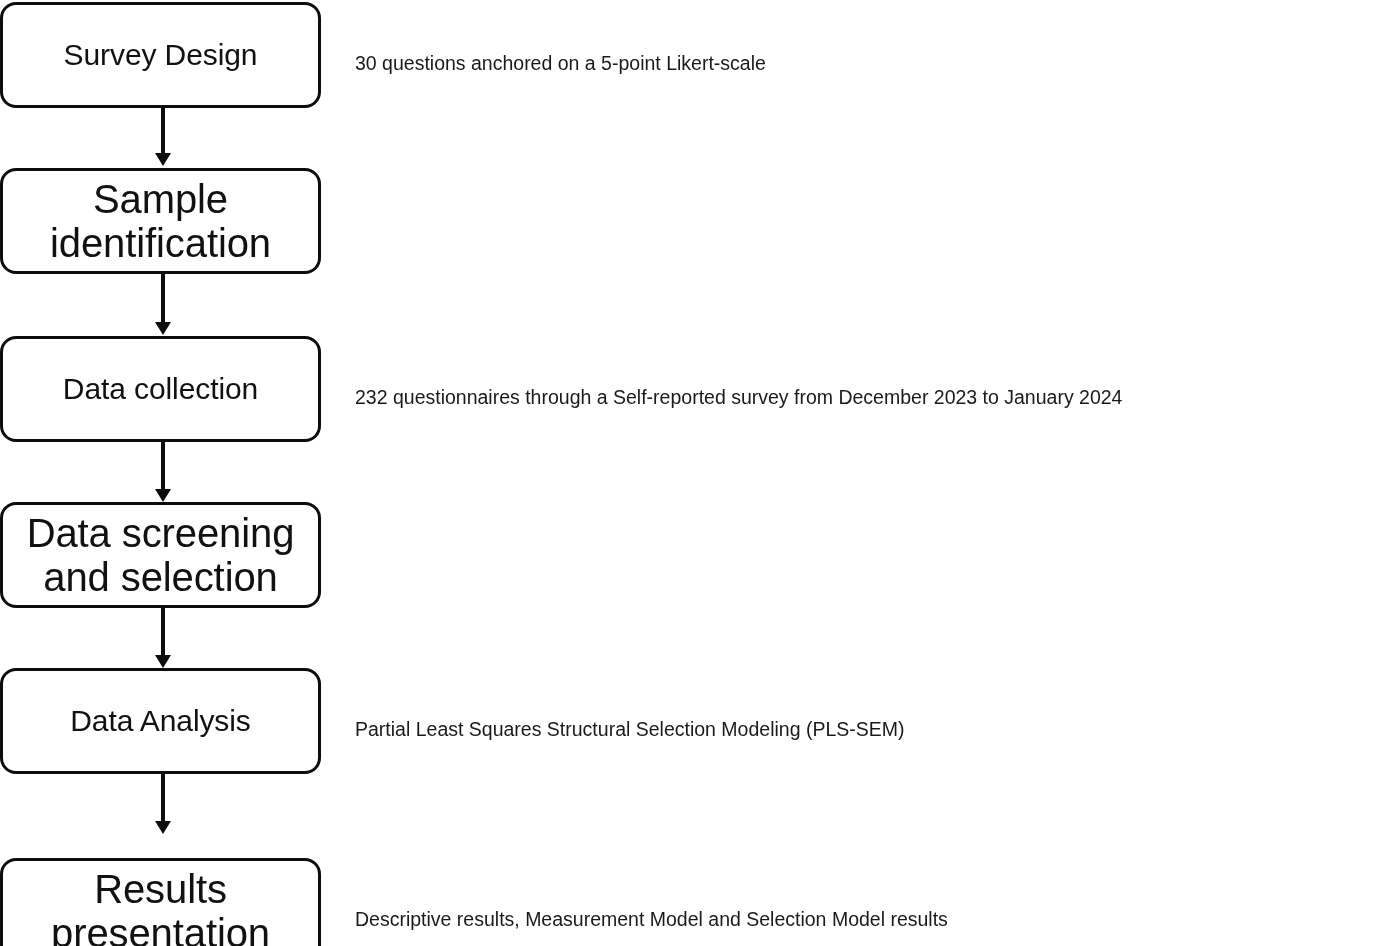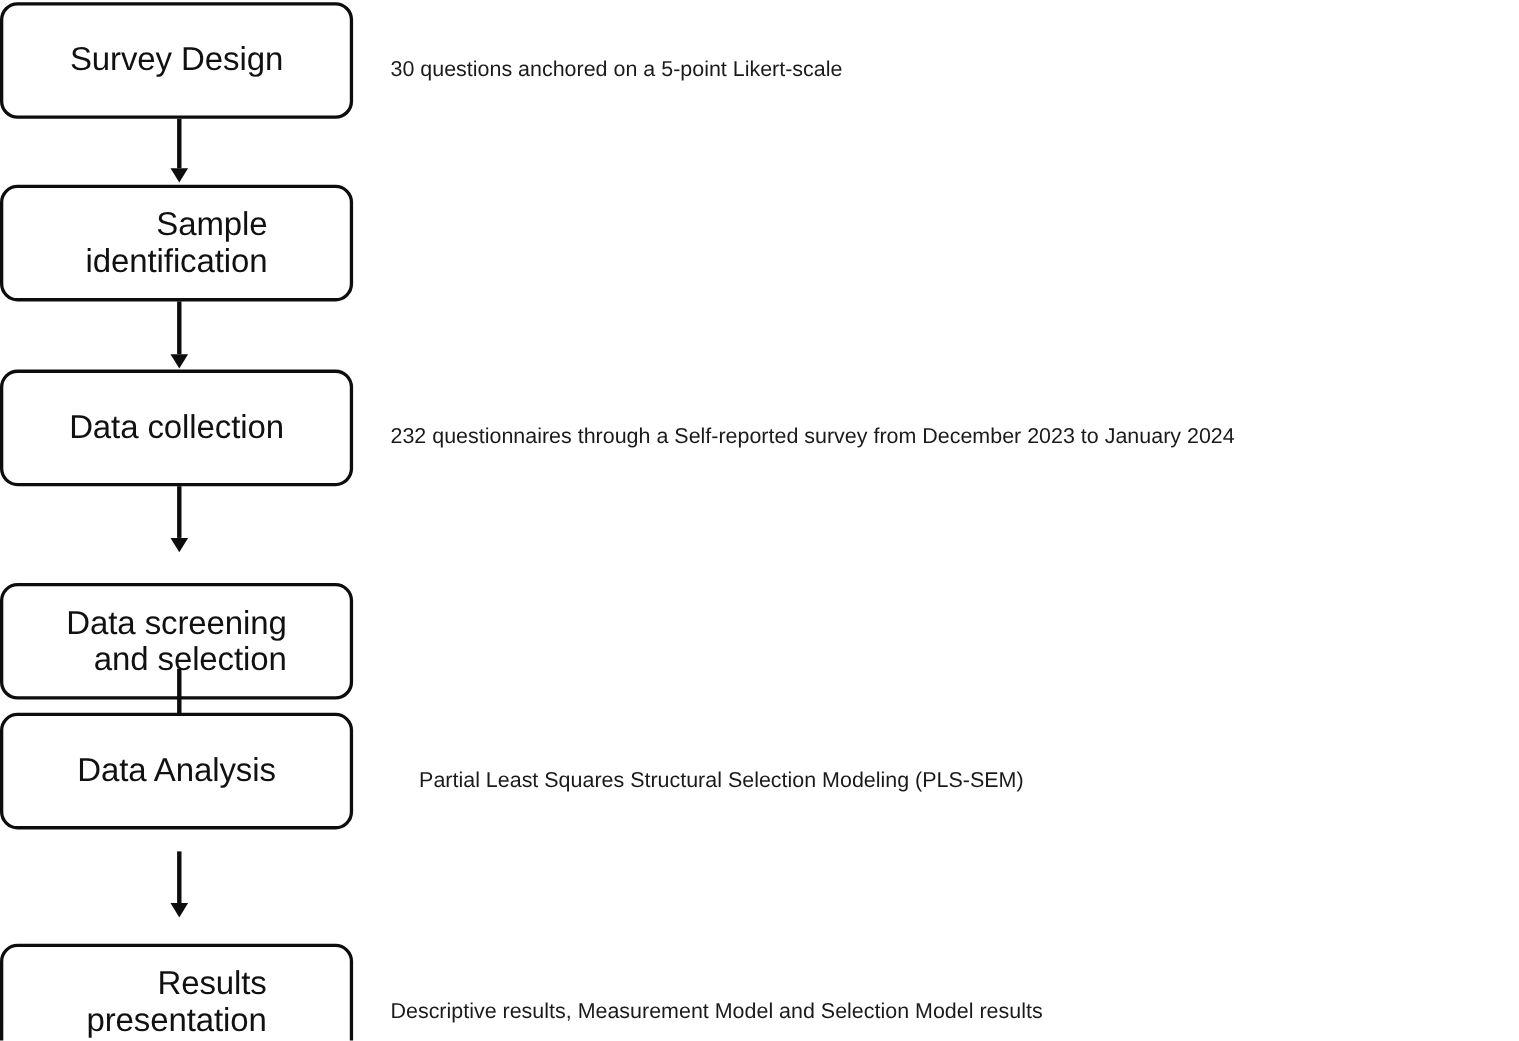--- a/index.html
+++ b/index.html
@@ -36,35 +36,35 @@
     box-sizing: border-box;
     width: 321px;
     min-width: 321px;
     height: 106px;
     border: 3.5px solid #0d0d0d;
     border-radius: 16px;
     background: #ffffff;
     display: flex;
     align-items: center;
     justify-content: center;
-    text-align: right;
+    text-align: center;
     flex: 0 0 auto;
   }
 
   .node-label {
     font-size: 30px;
     line-height: 1.08;
     letter-spacing: -0.1px;
     color: #111111;
     padding: 0 8px;
     white-space: pre-line;
   }
 
   .node-label.two-line {
-    font-size: 30px;
+    font-size: 40px;
     line-height: 1.1;
   }
 
   
   .annotation {
     margin-left: 34px;
     font-size: 19.5px;
     line-height: 1.25;
     color: #1a1a1a;
     white-space: nowrap;
@@ -129,33 +129,33 @@
       <span class="node-label">Data collection</span>
     </div>
     <span class="annotation">232 questionnaires through a Self-reported survey from December 2023 to January 2024</span>
   </div>
 
   <div class="connector" style="top:442px; height:60px;">
     <div class="stem" style="height:47px;"></div>
     <div class="head" style="top:47px;"></div>
   </div>
 
-  <div class="flow-row" style="top:530px;">
+  <div class="flow-row" style="top:502px;">
     <div class="node-box">
       <span class="node-label two-line">Data screening
 and selection</span>
     </div>
   </div>
 
   <div class="connector" style="top:608px; height:60px;">
     <div class="stem" style="height:47px;"></div>
     <div class="head" style="top:47px;"></div>
   </div>
 
-  <div class="flow-row" style="top:648px;gap:26px;">
+  <div class="flow-row" style="top:668px;">
     <div class="node-box">
       <span class="node-label">Data Analysis</span>
     </div>
     <span class="annotation">Partial Least Squares Structural Selection Modeling (PLS-SEM)</span>
   </div>
 
   <div class="connector" style="top:774px; height:60px;">
     <div class="stem" style="height:47px;"></div>
     <div class="head" style="top:47px;"></div>
   </div>

